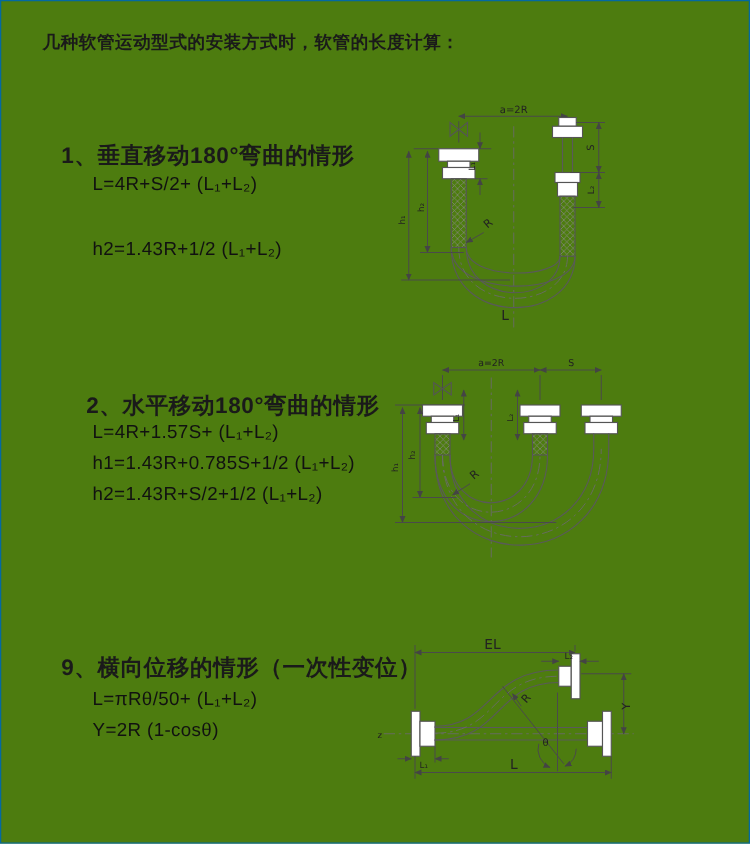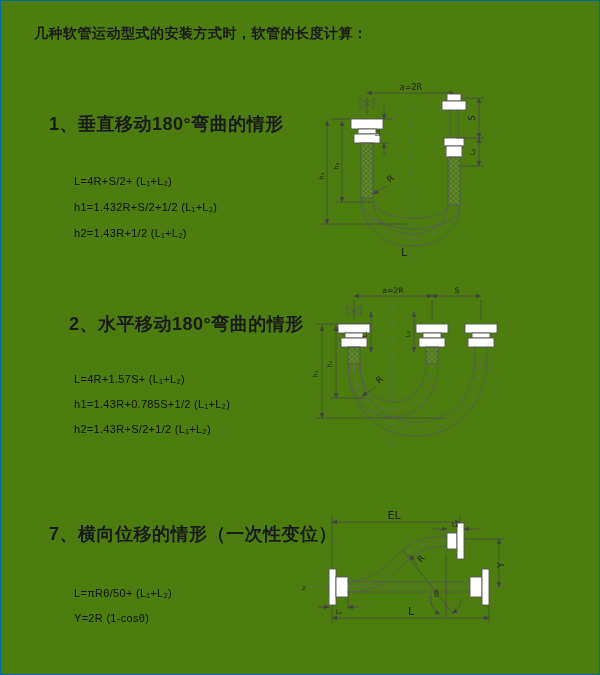--- a/index.html
+++ b/index.html
@@ -4,39 +4,38 @@
 <style>
   html,body{margin:0;padding:0;background:#fff;}
   #page{
     position:relative;width:598px;height:673px;background:#4d7c0f;
     border:1px solid #0369a1;overflow:hidden;
     font-family:"Liberation Sans","DejaVu Sans",sans-serif;color:#1a1a1a;
   }
   .abs{position:absolute;}
   .title{font-size:14px;font-weight:bold;letter-spacing:.5px;white-space:nowrap;}
   .sec-heading{font-size:18px;font-weight:bold;letter-spacing:.5px;white-space:nowrap;}
-  .formula{font-size:11px;font-weight:400;letter-spacing:.3px;color:#111;white-space:nowrap;margin-top:36px;}
+  .formula{font-size:15px;font-weight:400;letter-spacing:.3px;color:#111;white-space:nowrap;}
   svg{overflow:visible;}
   svg .ln{stroke:#5a5a5a;stroke-width:.9;fill:none;stroke-linecap:round;}
   svg .dim{stroke:#4a4a4a;stroke-width:.8;fill:none;}
   svg .cl{stroke:#6a6a6a;stroke-width:.7;fill:none;stroke-dasharray:9 3 2 3;}
   svg .fit{fill:#fff;stroke:#555;stroke-width:.9;}
   svg .valve{fill:none;stroke:#555;stroke-width:.9;}
   svg text{fill:#222;font-family:"DejaVu Sans",sans-serif;}
 </style>
 </head>
 <body>
 
 <div id="page">
 
   <div class="abs title" style="left:33px;top:24px;">几种软管运动型式的安装方式时，软管的长度计算：</div>
 
   <div class="abs sec-heading" style="left:48px;top:111px;">1、垂直移动180°弯曲的情形</div>
   <div class="abs formula" style="left:73px;top:138px;">L=4R+S/2+ (L₁+L₂)</div>
-  <div class="abs formula" style="left:73px;top:164px;">h1=1.432R+S/2+1/2 (L₁+L₂)</div>
   <div class="abs formula" style="left:73px;top:190px;">h2=1.43R+1/2 (L₁+L₂)</div>
 
   <svg class="abs" style="left:310px;top:75px;" width="270" height="192" viewBox="0 0 270 192">
     <defs>
       <marker id="a1" markerWidth="8" markerHeight="8" refX="6.5" refY="3" orient="auto-start-reverse">
         <path d="M0,0 L7,3 L0,6 Z" fill="#444"></path>
       </marker>
       <pattern id="hp1" width="5" height="5" patternUnits="userSpaceOnUse">
         <path d="M0,5 L5,0 M0,0 L5,5" stroke="#8a8a8a" stroke-width="0.5"></path>
       </pattern>
@@ -178,21 +177,21 @@
     <line class="dim" x1="69" y1="103" x2="55" y2="112" marker-end="url(#a2)"></line>
 
     <line class="dim" x1="15" y1="42" x2="15" y2="134" marker-start="url(#a2)" marker-end="url(#a2)"></line>
     <text x="11" y="90" font-size="7" text-anchor="middle" transform="rotate(-90 11 90)">h₁</text>
     <line class="dim" x1="9" y1="134" x2="138" y2="134"></line>
     <line class="dim" x1="29" y1="42" x2="29" y2="114" marker-start="url(#a2)" marker-end="url(#a2)"></line>
     <text x="25" y="80" font-size="7" text-anchor="middle" transform="rotate(-90 25 80)">h₂</text>
     <line class="dim" x1="23" y1="114" x2="58" y2="114"></line>
   </svg>
 
-  <div class="abs sec-heading" style="left:48px;top:521px;">7、横向位移的情形（一次性变位）</div>
+  <div class="abs sec-heading" style="left:48px;top:521px;">9、横向位移的情形（一次性变位）</div>
   <div class="abs formula" style="left:73px;top:550px;">L=πRθ/50+ (L₁+L₂)</div>
   <div class="abs formula" style="left:73px;top:575px;">Y=2R (1-cosθ)</div>
 
   <svg class="abs" style="left:298px;top:508px;" width="298" height="150" viewBox="0 0 298 150">
     <defs>
       <marker id="a3" markerWidth="8" markerHeight="8" refX="6.5" refY="3" orient="auto-start-reverse">
         <path d="M0,0 L7,3 L0,6 Z" fill="#444"></path>
       </marker>
     </defs>
 

